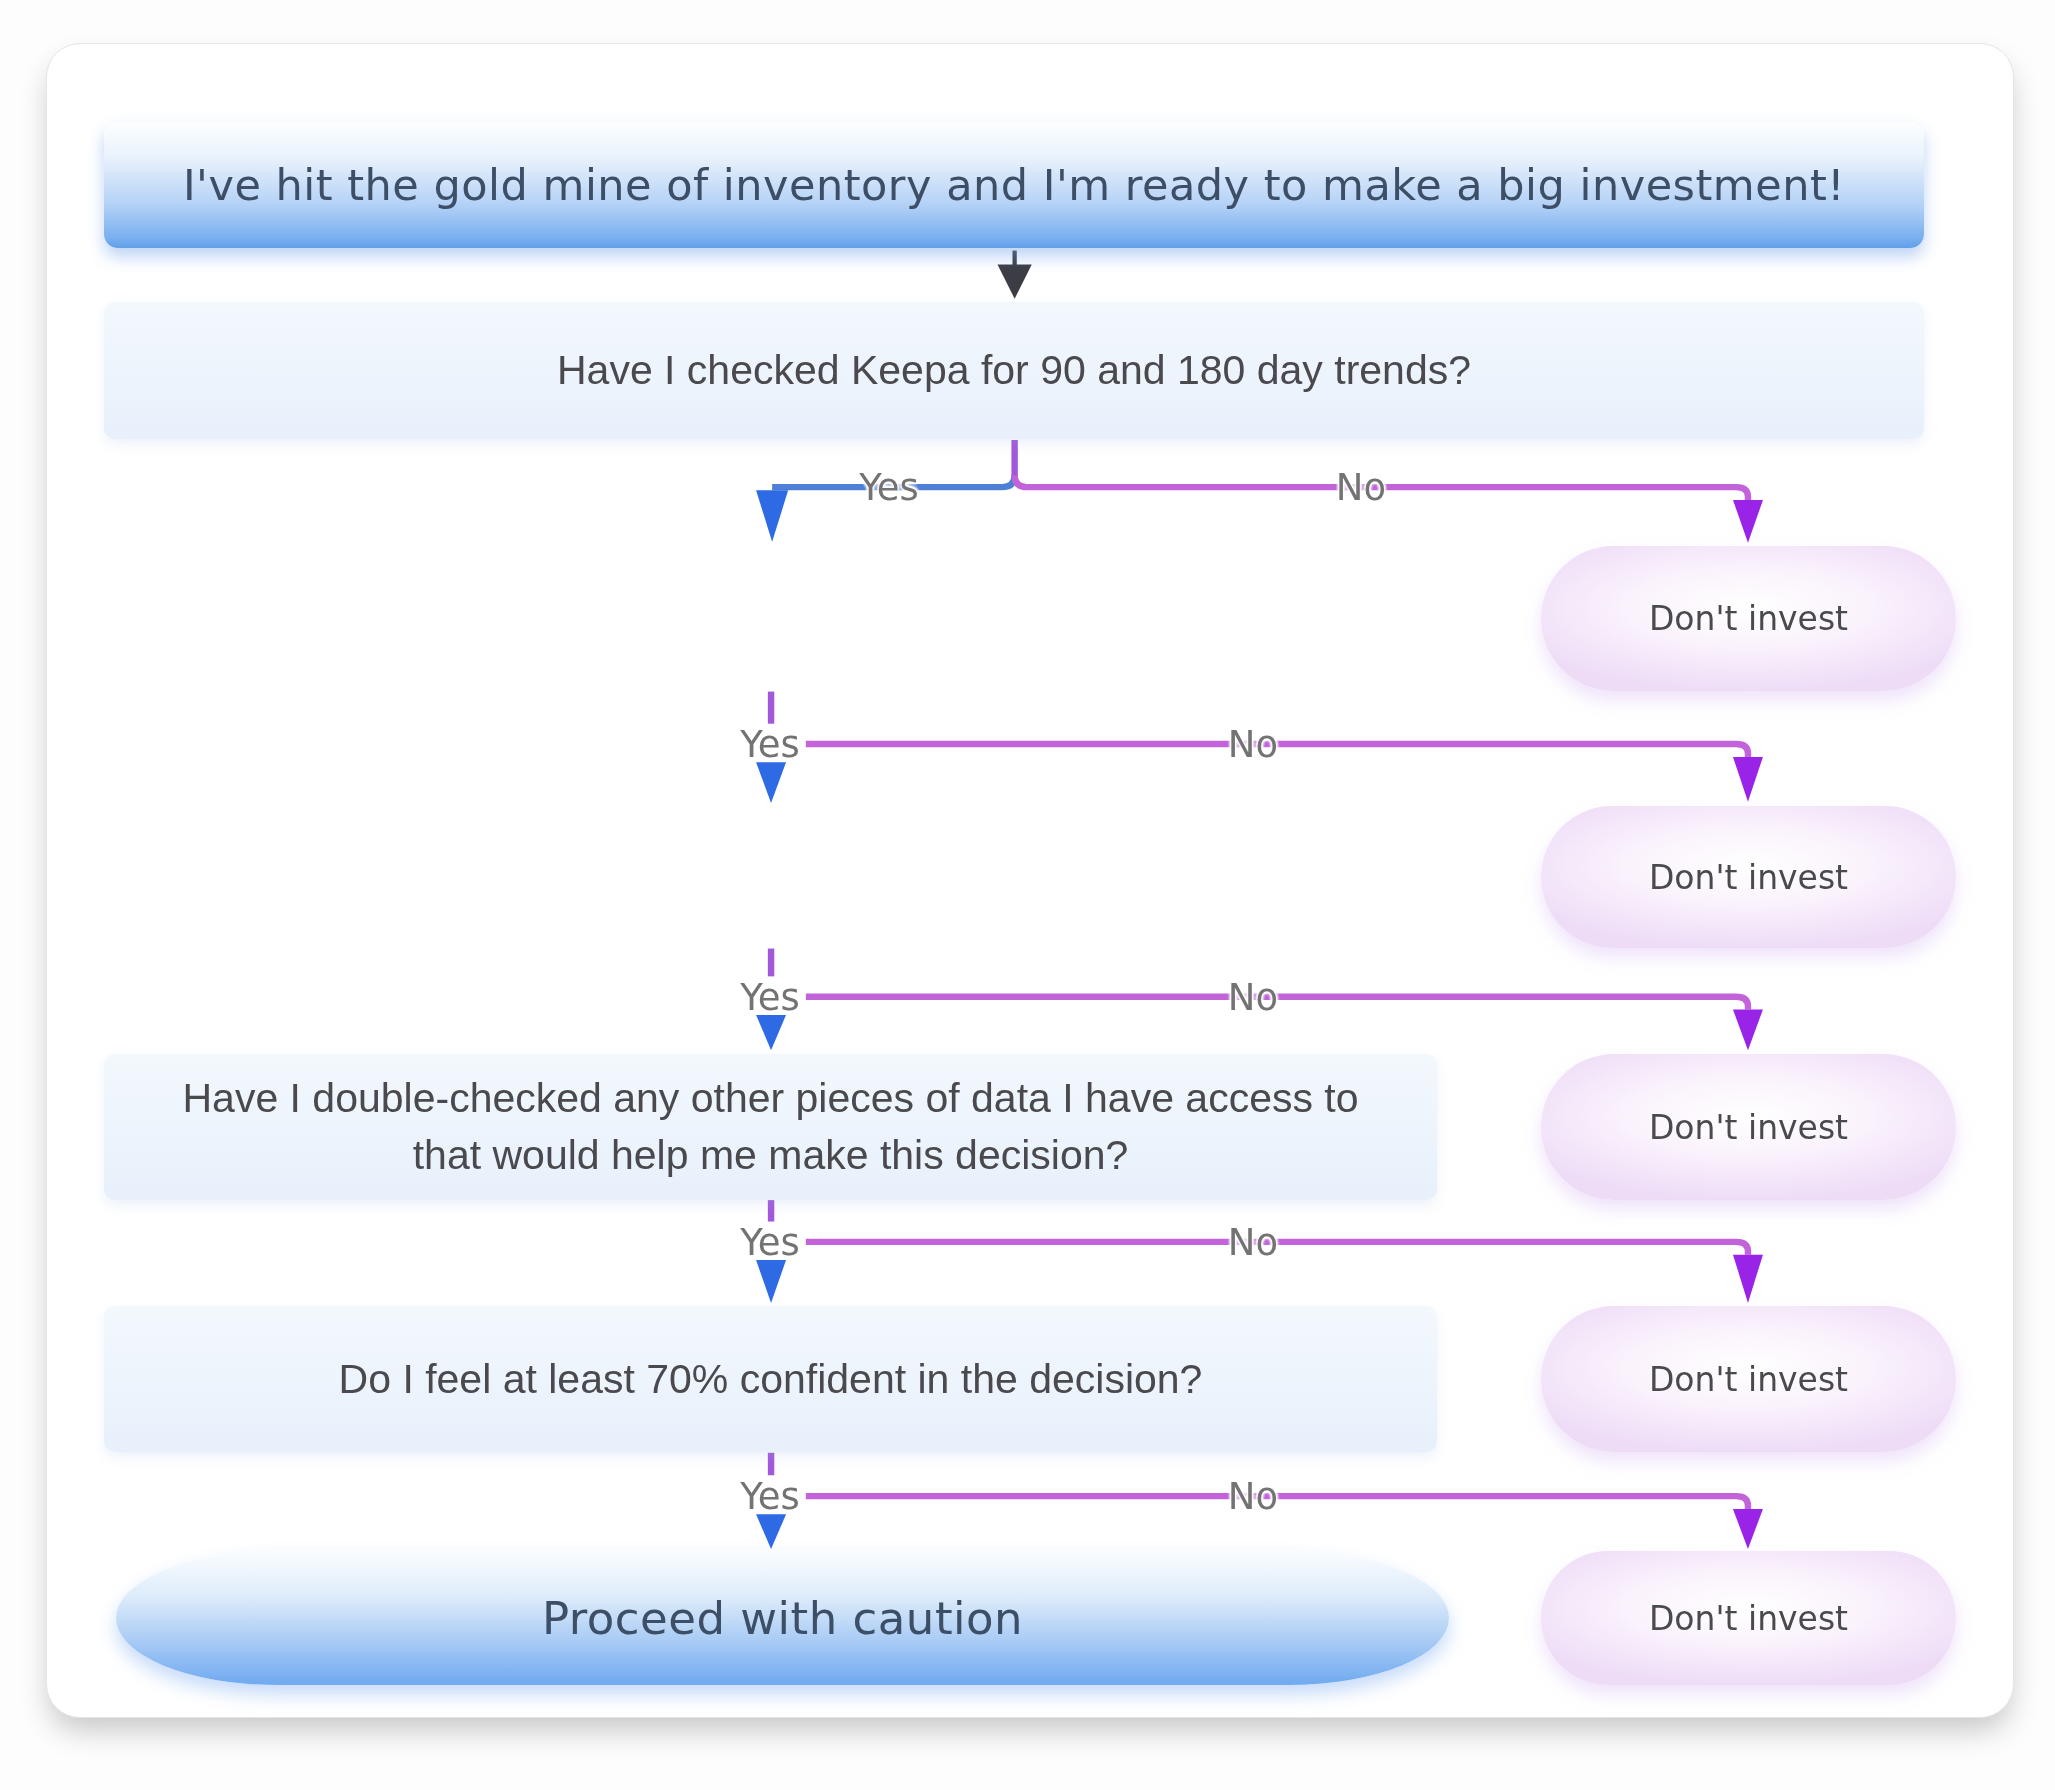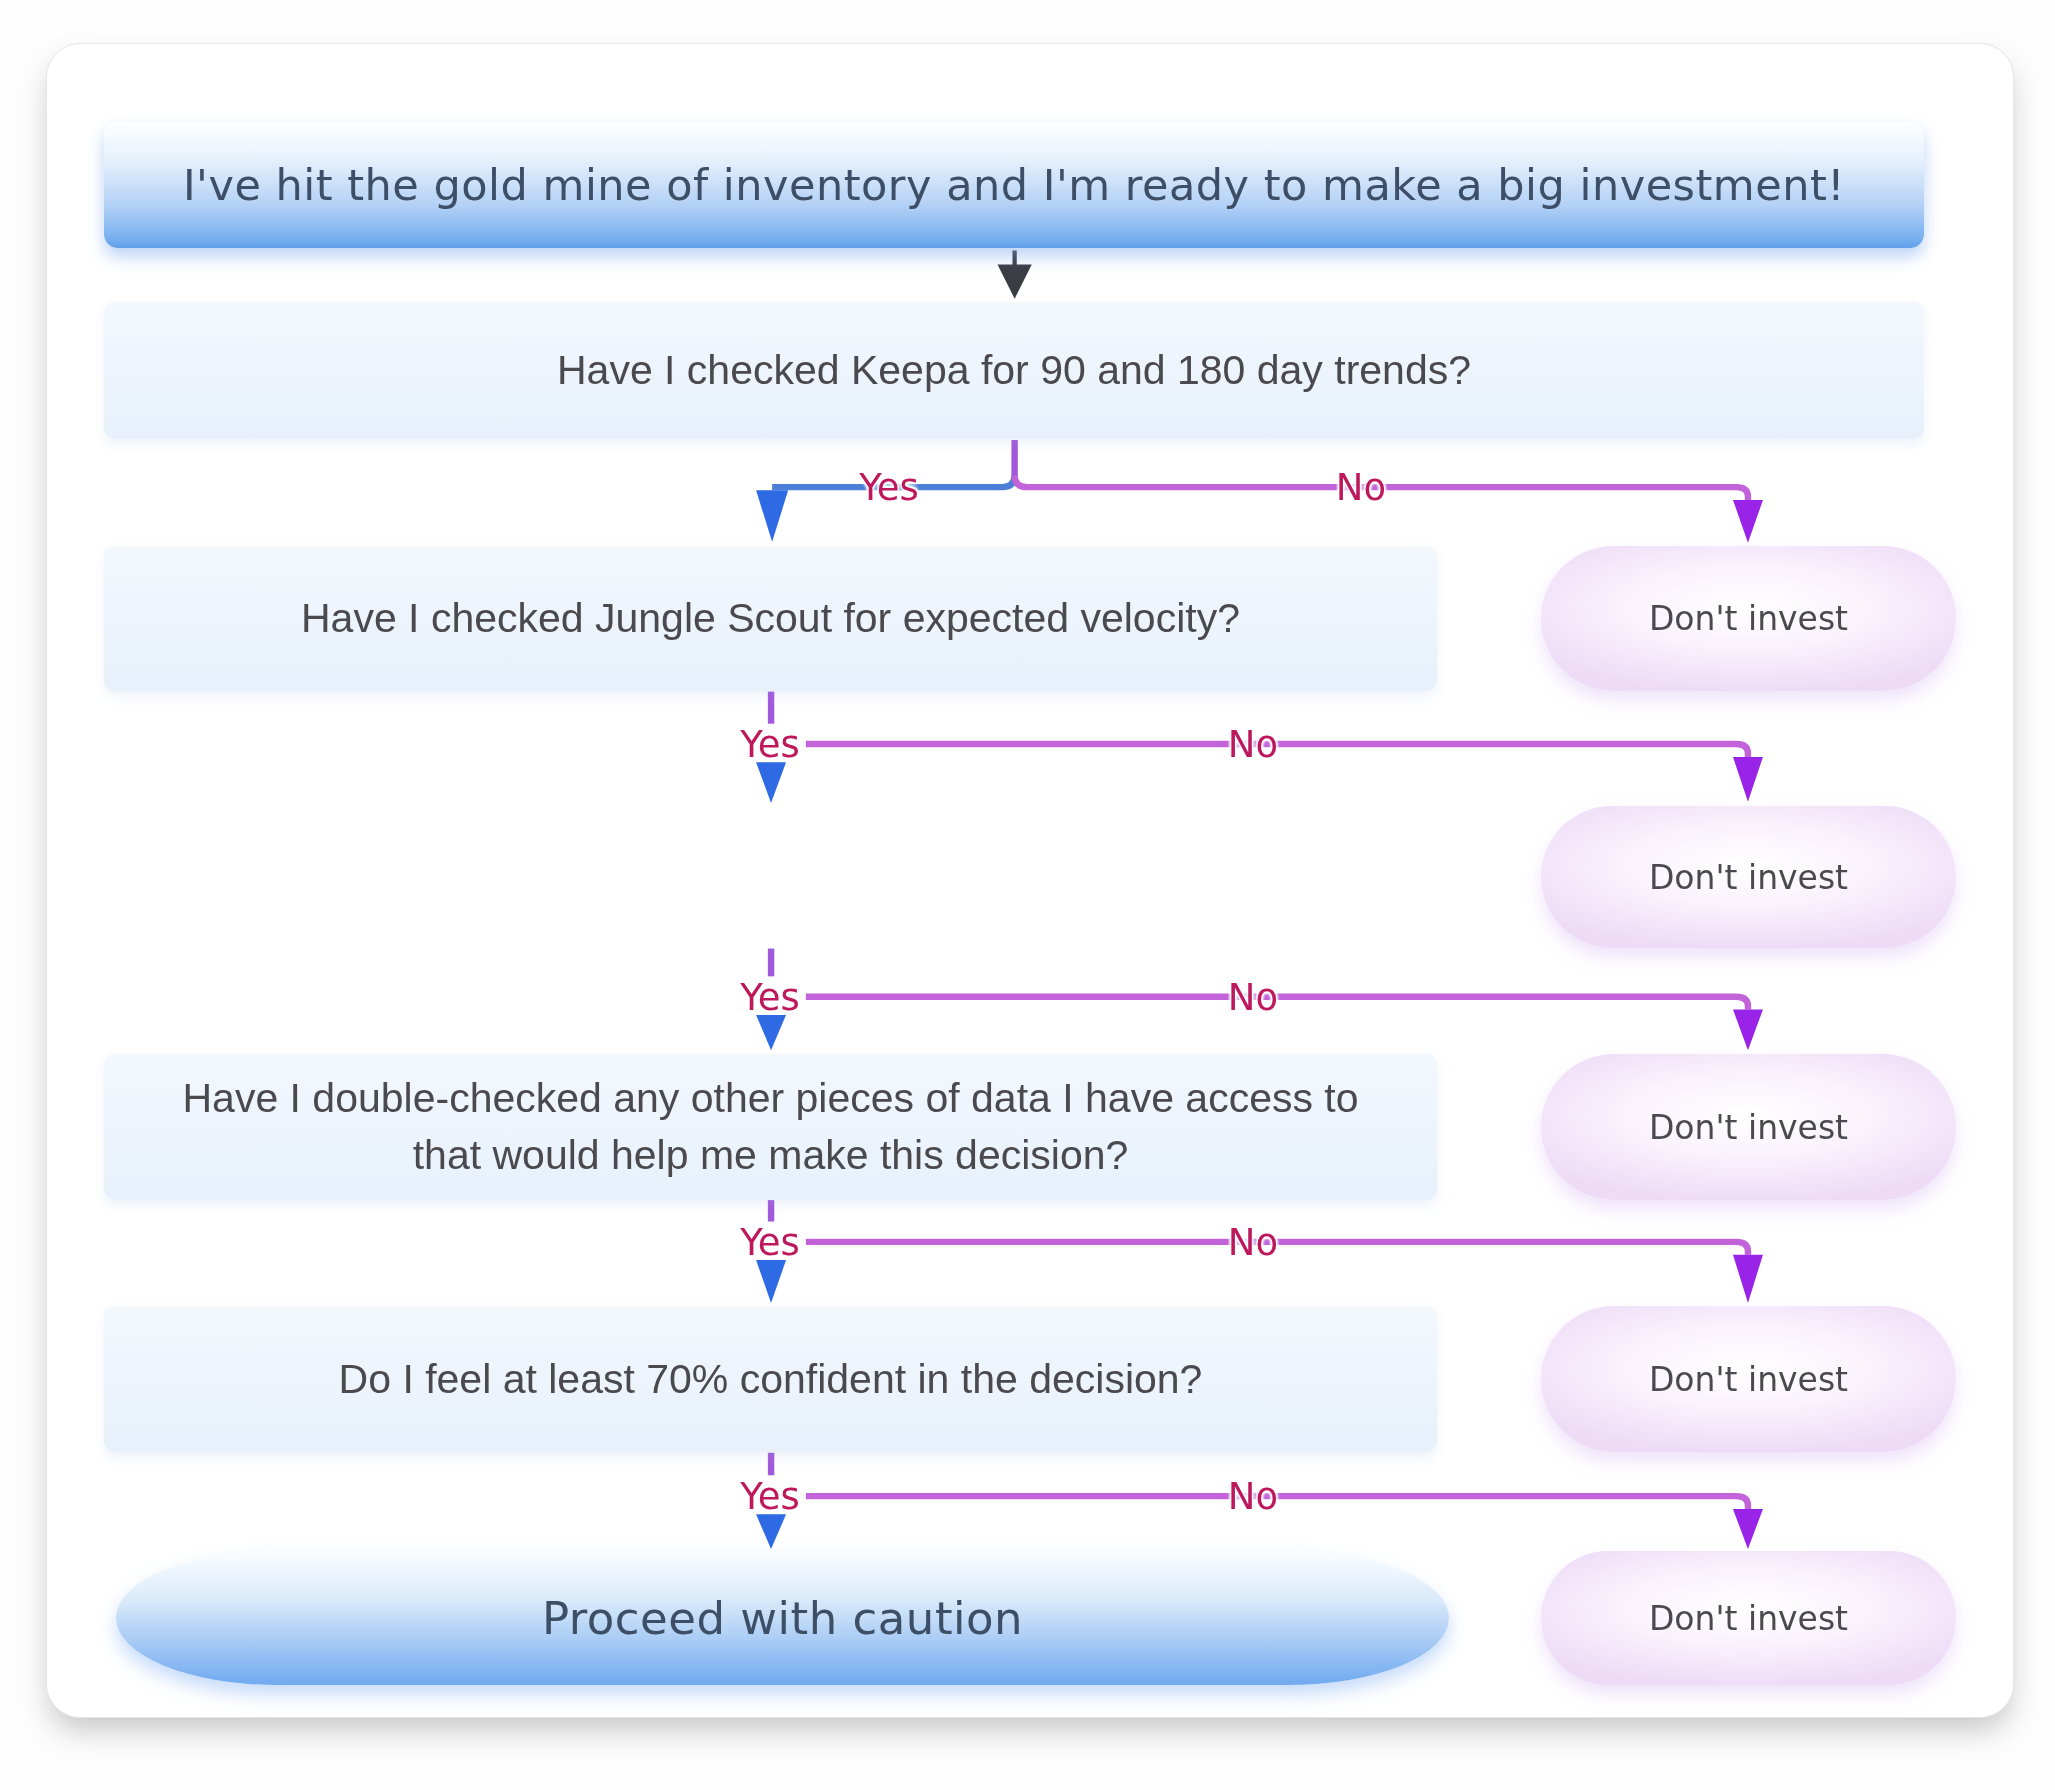--- a/index.html
+++ b/index.html
@@ -47,21 +47,21 @@
   .pill5 { top:1551px; height:134px; }
   .proceed {
     left:116px; top:1551px; width:1333px; height:134px;
     border-radius:161px / 67px;
     background:linear-gradient(180deg,#fbfdff 0%,#dcebfa 35%,#a0c6f4 72%,#74acf0 97%);
     color:#3d4f66; font-size:45px; letter-spacing:0.5px;
     box-shadow:0 9.6px 18px rgba(120,170,240,0.42);
   }
   .edge-label {
     position:absolute; transform:translate(-50%,-50%);
-    color:#be185d; font-size:37px;
+    color:#737373; font-size:37px;
     text-shadow:0 0 3.7px #fff,0 0 3.7px #fff,0 0 3.7px #fff,1.1px 1.1px 2.7px #fff,-1.1px -1.1px 2.7px #fff,1.1px -1.1px 2.7px #fff,-1.1px 1.1px 2.7px #fff;
   }
   svg.wires { position:absolute; left:0; top:0; width:2056px; height:1790px; pointer-events:none; }
   .wire          { fill:none; stroke-width:12px; }
   .wire-stub     { stroke:var(--stub_purple,#a158da); }
   .wire-yes-line { stroke:var(--yes_line_blue,#4d7fd6); }
   .wire-no-line  { stroke:var(--no_line_magenta,#c263da); }
   .head-yes      { fill:var(--yes_arrow_blue,#2d6ae4); }
   .head-no       { fill:var(--no_arrow_purple,#9a23e8); }
   .head-dark     { fill:var(--start_arrow_dark,#3c3c44); }
@@ -106,23 +106,20 @@
   </svg>
 
   <div class="node start-box">
     <span>I've hit the gold mine of inventory and I'm ready to make a big investment!</span>
   </div>
 
   <div class="node question-box q-full q1">
     <span class="qtext">Have I checked Keepa for 90 and 180 day trends?</span>
   </div>
 
-  <div class="node question-box q-narrow q2">
-    <span class="qtext">Have I checked Jungle Scout for expected velocity?</span>
-  </div>
   <div class="node pill pill1">
     <span>Don't invest</span>
   </div>
 
   <div class="node pill pill2">
     <span>Don't invest</span>
   </div>
 
   <div class="node question-box q-narrow q4">
     <span class="qtext">Have I double-checked any other pieces of data I have access to

